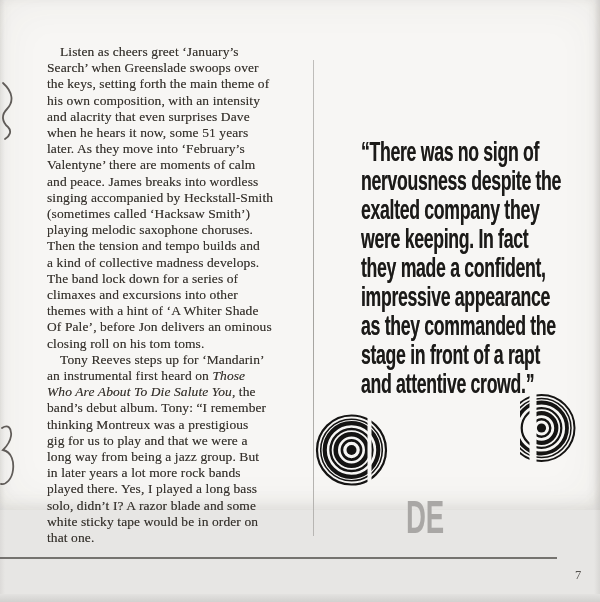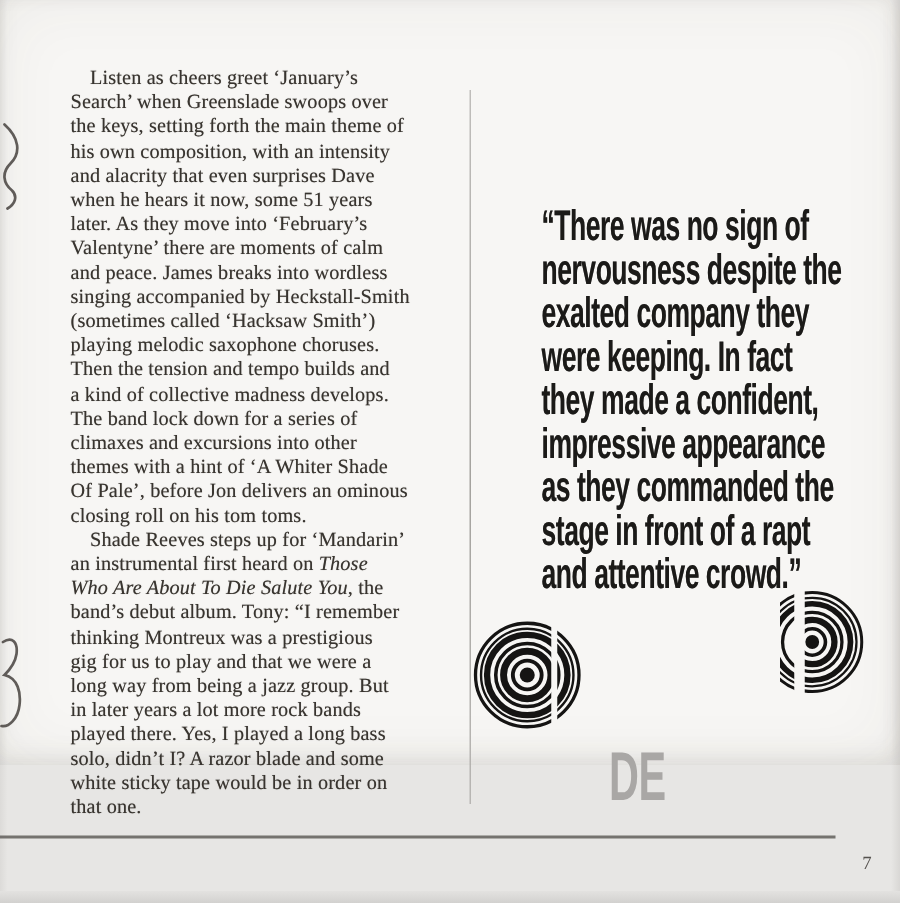--- a/index.html
+++ b/index.html
@@ -97,21 +97,21 @@
 singing accompanied by Heckstall-Smith
 (sometimes called ‘Hacksaw Smith’)
 playing melodic saxophone choruses.
 Then the tension and tempo builds and
 a kind of collective madness develops.
 The band lock down for a series of
 climaxes and excursions into other
 themes with a hint of ‘A Whiter Shade
 Of Pale’, before Jon delivers an ominous
 closing roll on his tom toms.</span></p>
-    <p><span>Shade Reeves steps up for ‘Mandarin’
+    <p><span>Tony Reeves steps up for ‘Mandarin’
 an instrumental first heard on </span><span class="italic">Those
 Who Are About To Die Salute You</span><span>, the
 band’s debut album. Tony: “I remember
 thinking Montreux was a prestigious
 gig for us to play and that we were a
 long way from being a jazz group. But
 in later years a lot more rock bands
 played there. Yes, I played a long bass
 solo, didn’t I? A razor blade and some
 white sticky tape would be in order on

